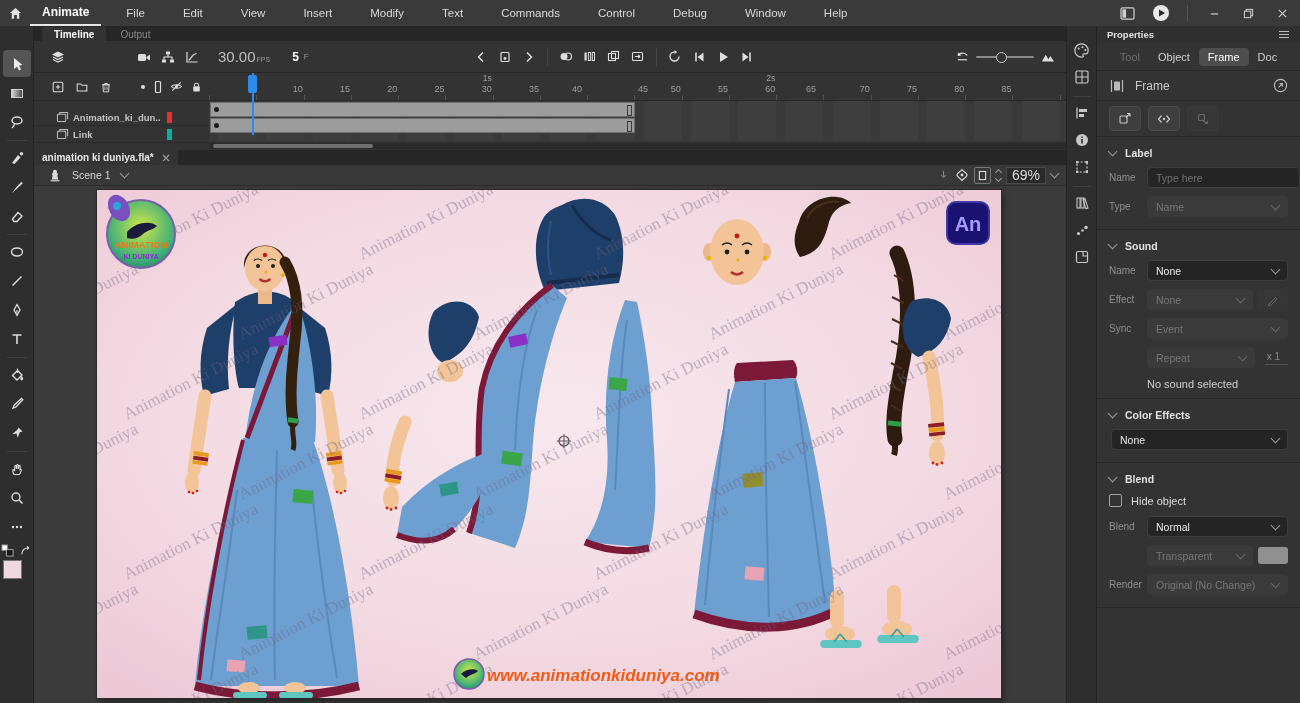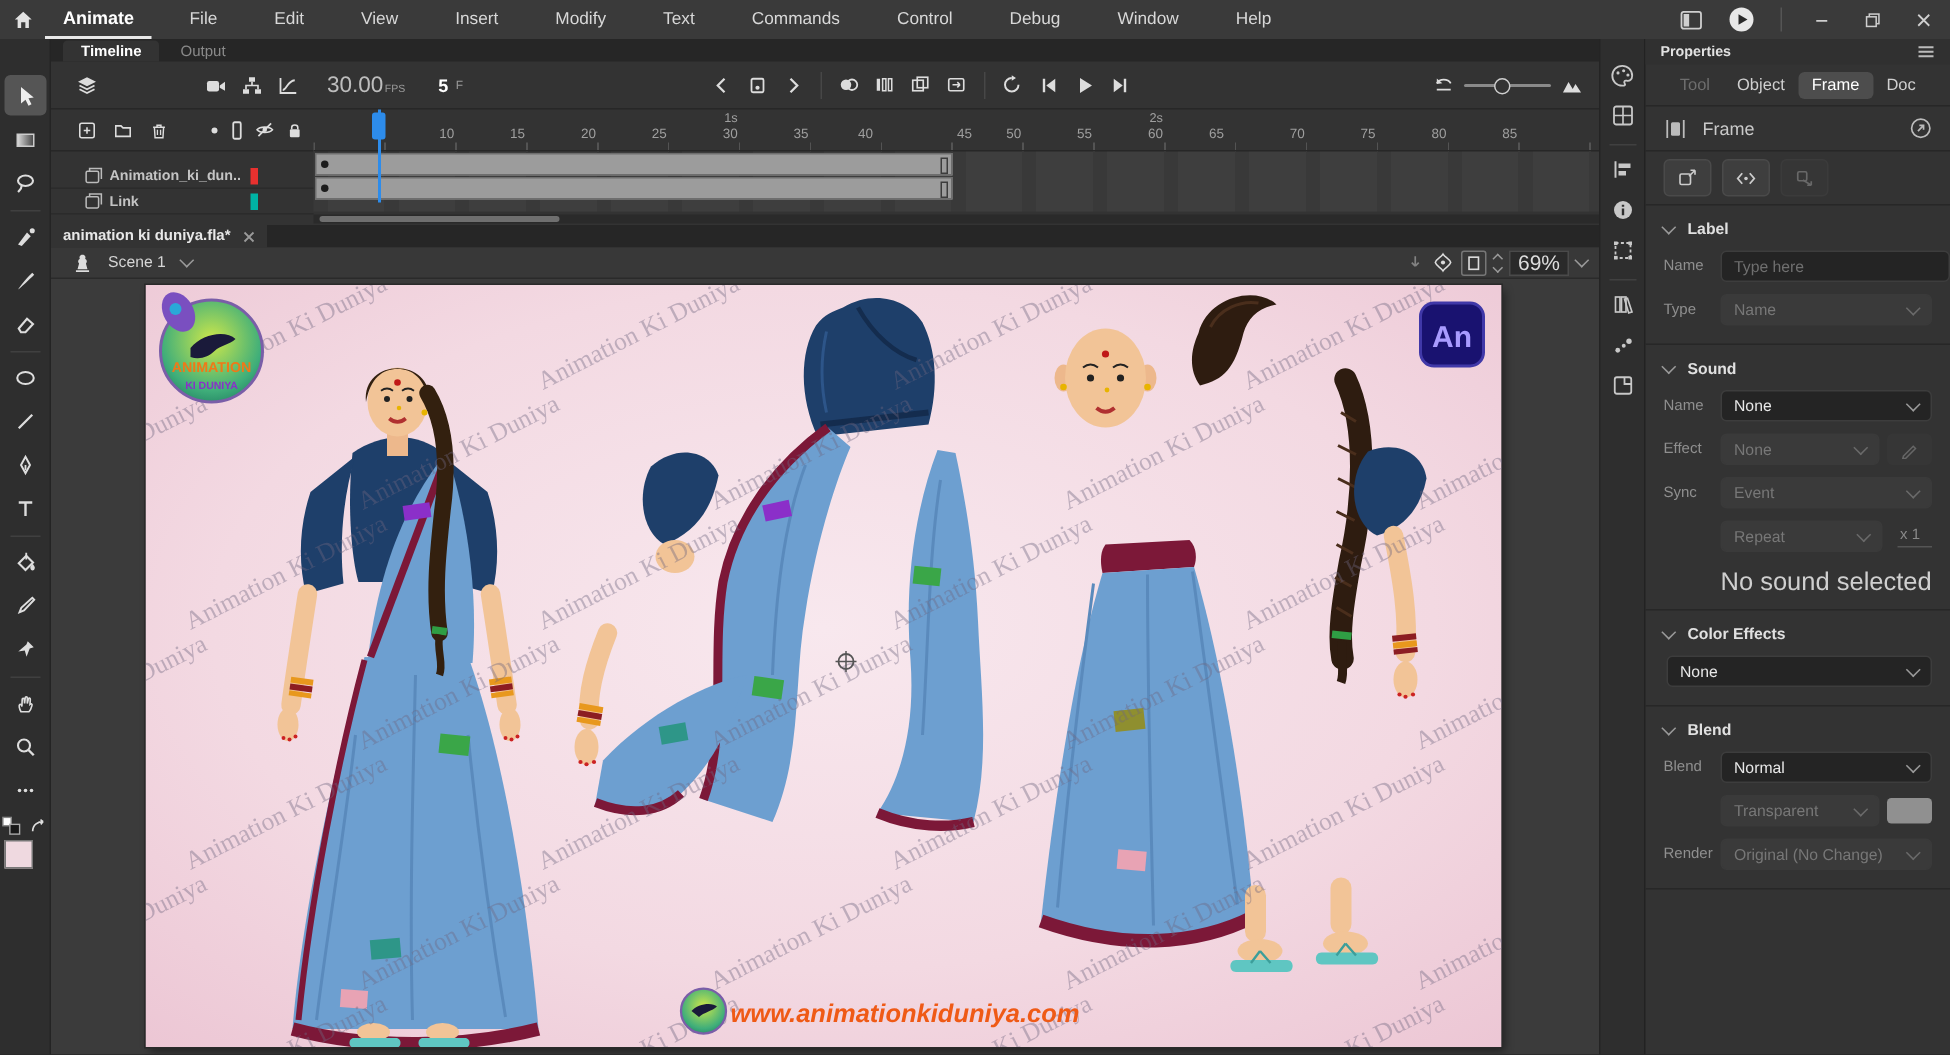--- a/index.html
+++ b/index.html
@@ -128,21 +128,21 @@
   .dd{position:relative;flex:1;height:21px;background:#242424;border:1px solid #3d3d3d;border-radius:4px;
     display:flex;align-items:center;padding:0 8px;font-size:10.5px;color:#e8e8e8;box-sizing:border-box;}
   .dd .chev{position:absolute;right:8px;}
   .dd.dim{background:#3a3a3a;border-color:#3a3a3a;color:#777;}
   .dd.dim .chev{border-color:#6a6a6a;}
   .pinput{flex:1;height:21px;background:#242424;border:1px solid #3d3d3d;border-radius:4px;
     color:#ddd;font-size:10.5px;padding:0 8px;box-sizing:border-box;outline:none;font-family:"Liberation Sans",sans-serif;}
   .pinput::placeholder{color:#6f6f6f;}
   .sidebtn{width:30px;height:21px;background:#3a3a3a;border-radius:4px;margin-left:5px;opacity:.5;}
   #repeat-count{font-size:10px;color:#8a8a8a;margin-left:10px;border-bottom:1px solid #555;padding:0 8px 2px 2px;}
-  #sound-status{font-size:17px;color:#cfcfcf;padding:6px 12px 0 50px;}
+  #sound-status{font-size:11px;color:#cfcfcf;padding:6px 12px 0 50px;}
   #hide-row{display:flex;align-items:center;gap:9px;padding:5px 12px;}
   #hide-checkbox{width:11px;height:11px;border:1.4px solid #a5a5a5;border-radius:2px;background:transparent;}
   #hide-label{font-size:11px;color:#dcdcdc;}
   #transp-swatch{width:30px;height:17px;background:#909090;border-radius:3px;margin-left:5px;}
   #filters-hdr{display:flex;align-items:center;gap:9px;padding:8px 12px;font-size:10.5px;font-weight:bold;color:#e0e0e0;}
   #filters-right{margin-left:auto;display:flex;align-items:center;gap:10px;}
 </style>
 </head>
 <body>
 
@@ -1018,20 +1018,24 @@
           <span class="chev"></span>
         </div>
       </div>
     </div>
 
     <div class="sec">
       <div class="sec-hdr">
         <span class="chev"></span>
         <span>Blend</span>
       </div>
+      <div id="hide-row">
+        <span id="hide-checkbox"></span>
+        <span id="hide-label">Hide object</span>
+      </div>
       <div class="prow">
         <span class="plabel">Blend</span>
         <div class="dd">
           <span>Normal</span>
           <span class="chev"></span>
         </div>
       </div>
       <div class="prow">
         <span class="plabel"></span>
         <div class="dd dim">

